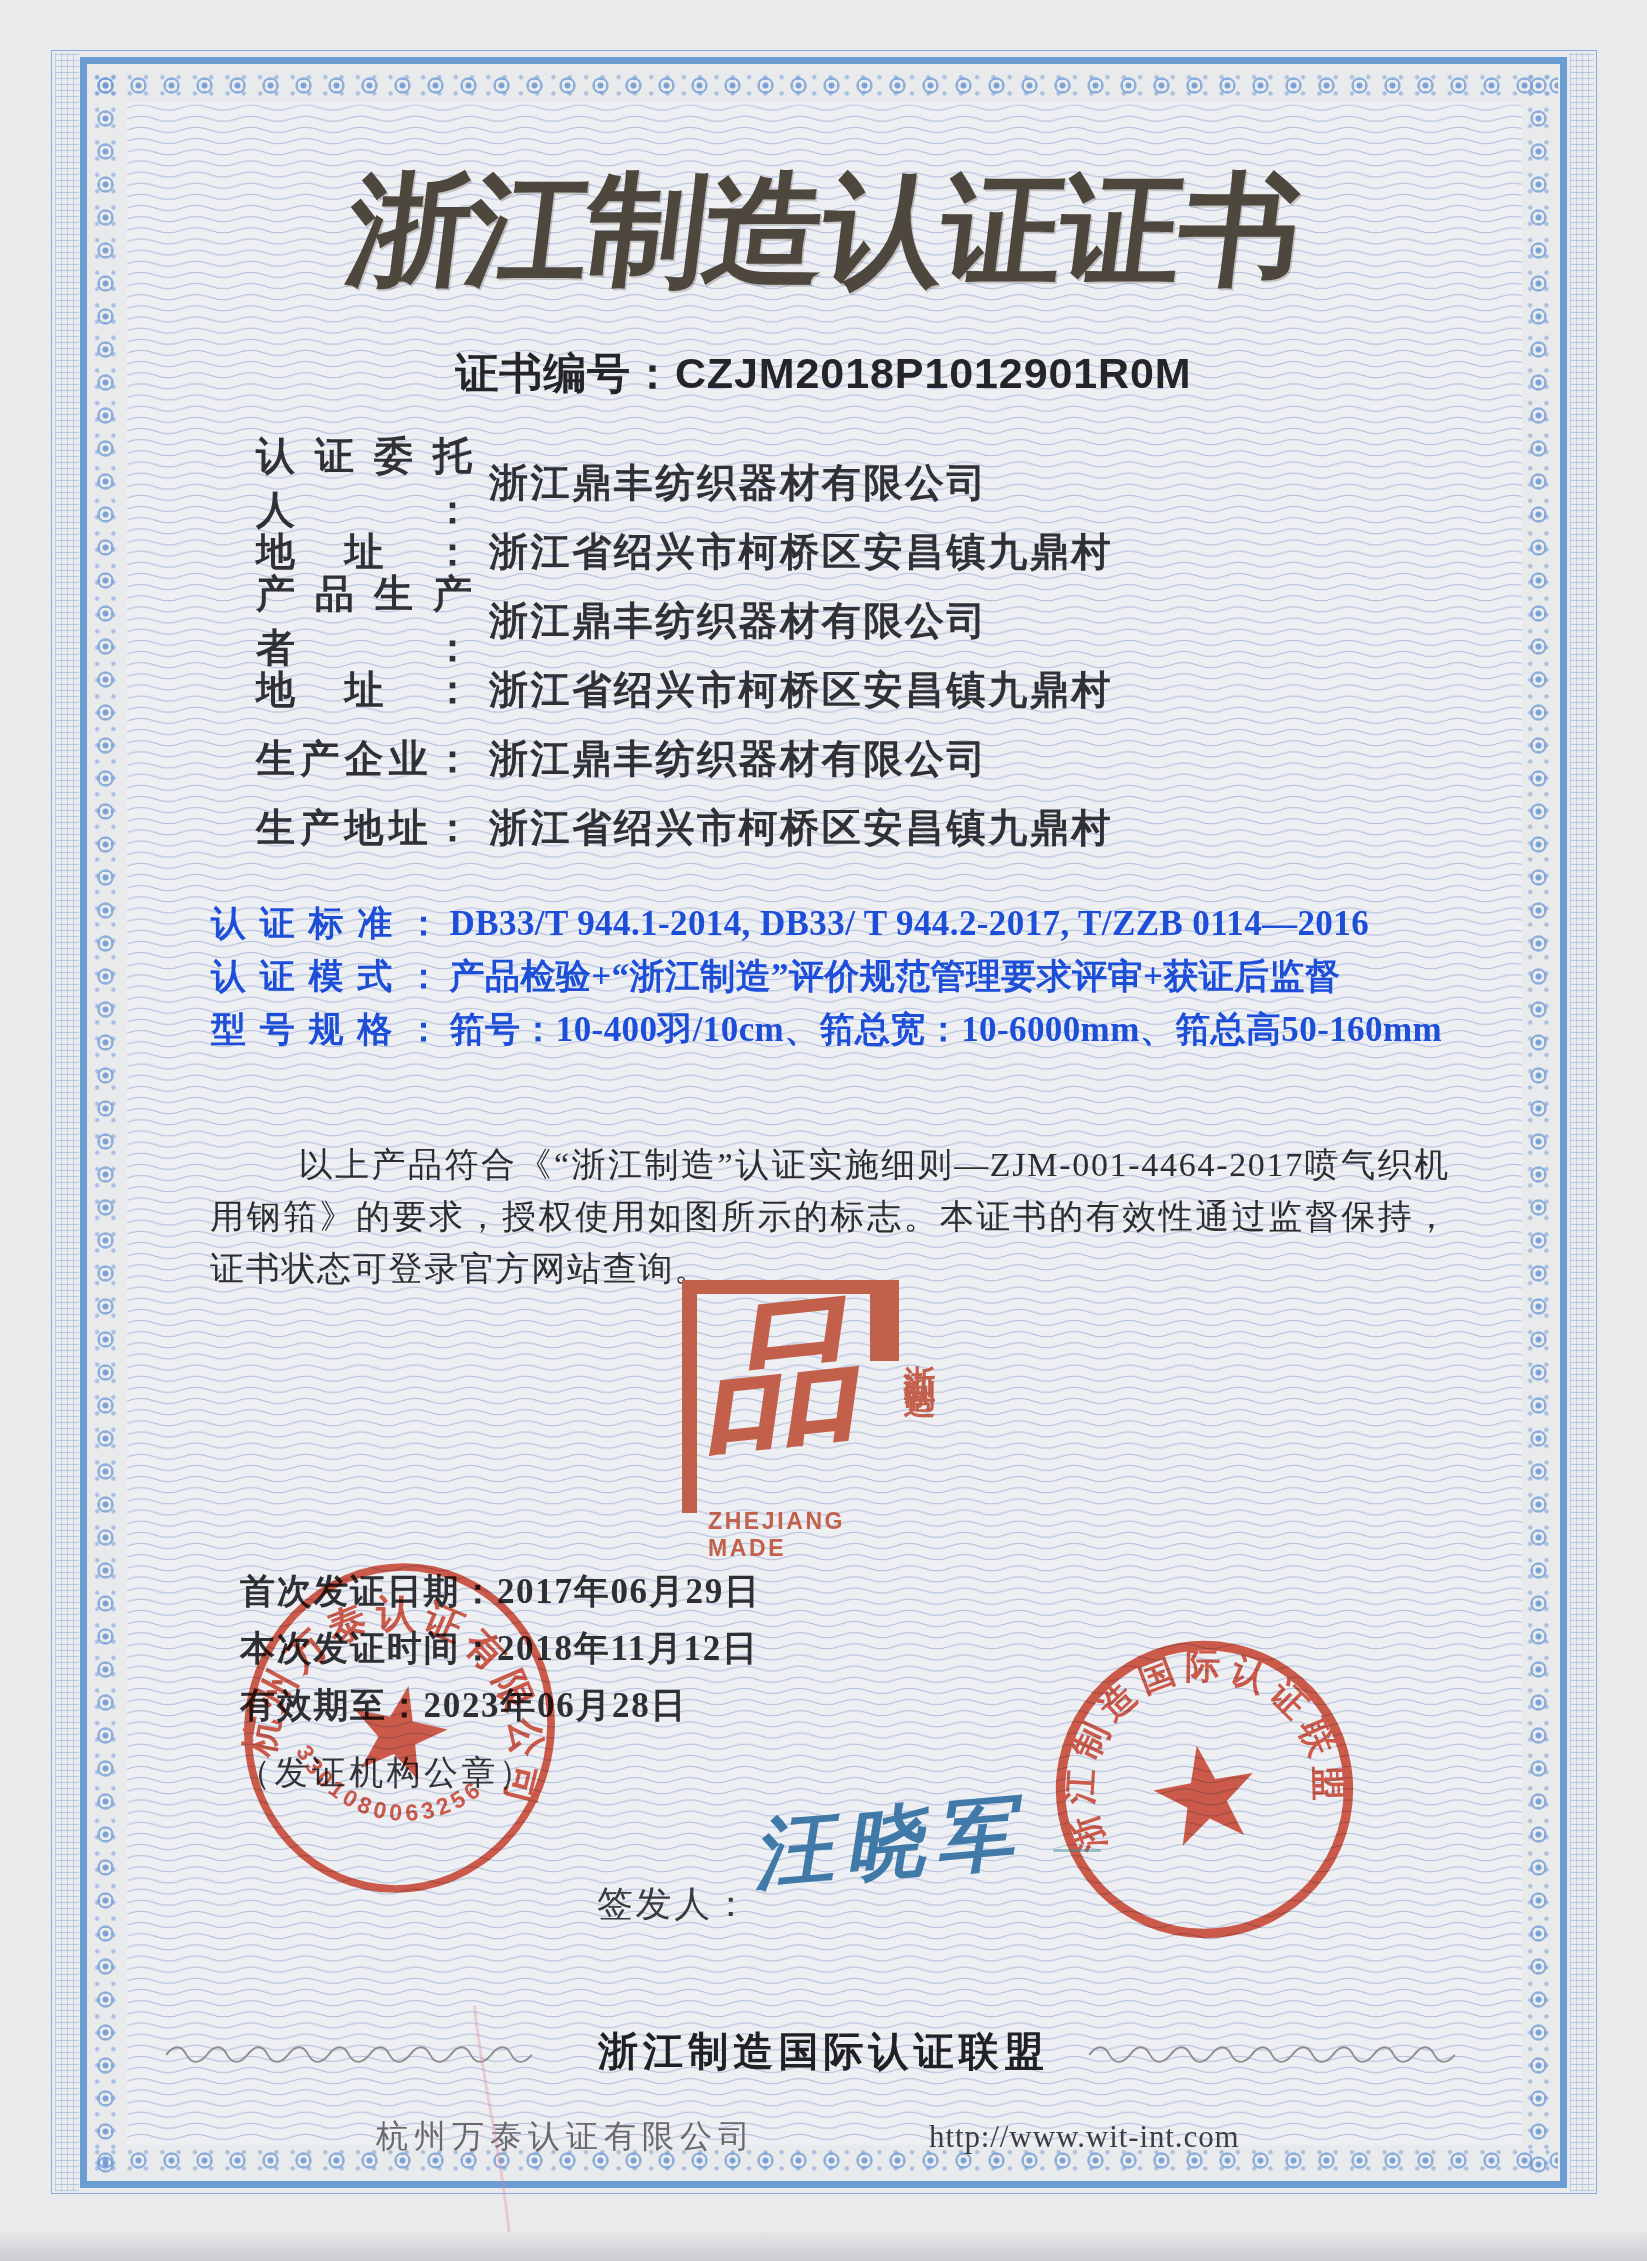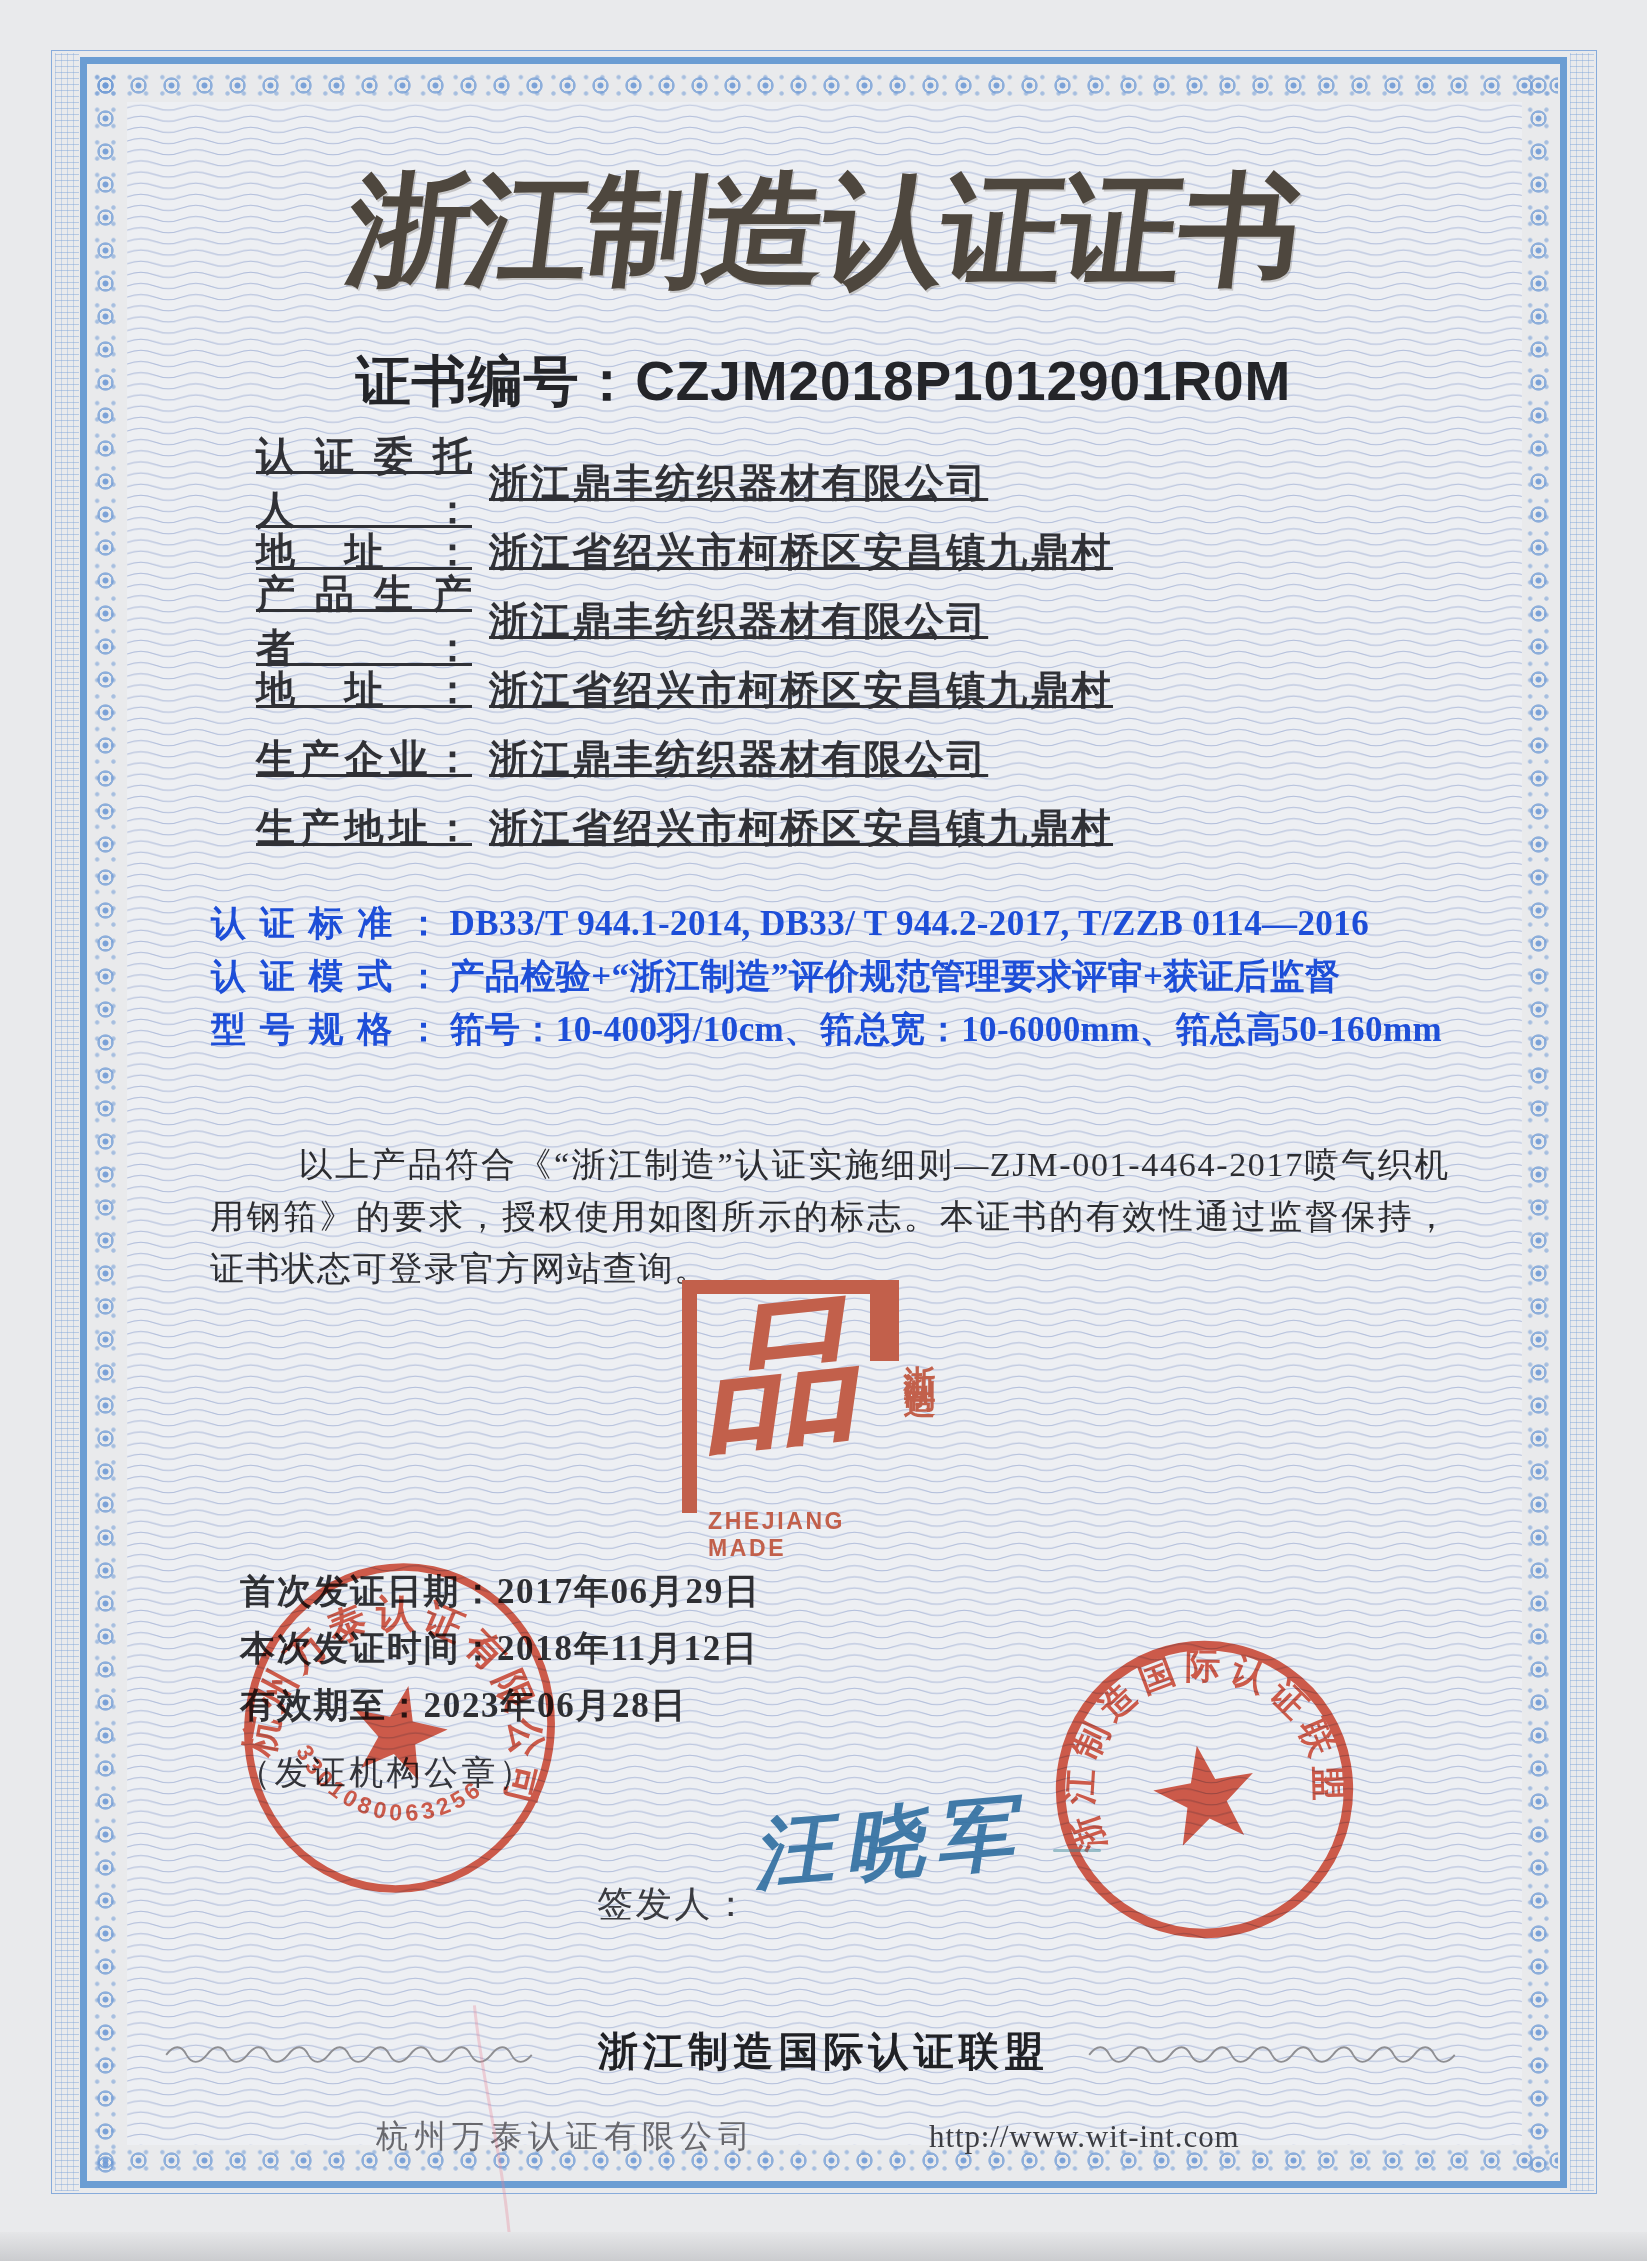--- a/index.html
+++ b/index.html
@@ -33,24 +33,24 @@
   .content-bg{position:absolute;left:127px;top:102px;width:1395px;height:2043px;background:#edeff3;}
   .waves-svg{position:absolute;left:127px;top:102px;}
   
   .title{position:absolute;left:0;right:0;top:168px;text-align:center;
     font-family:"DejaVu Serif","Liberation Serif",serif;
     font-size:122px;font-weight:bold;color:#4e473e;
     transform:skewX(-7deg);letter-spacing:-3.4px;line-height:1;
     text-shadow:1.7px 1.7px 0 rgba(78,71,62,.25);}
   .certno{position:absolute;left:0;right:0;top:345px;text-align:center;
     font-family:"Liberation Sans","DejaVu Sans",sans-serif;
-    font-size:55px;font-weight:bold;color:#242529;letter-spacing:0.9px;}
+    font-size:43px;font-weight:bold;color:#242529;letter-spacing:0.9px;}
   .info-block{position:absolute;left:256px;top:448px;}
   .iline{height:69px;display:flex;align-items:center;
-    font-size:39px;font-weight:bold;color:#303136;text-decoration:underline;}
+    font-size:39px;font-weight:bold;color:#303136;}
   .ilabel{display:inline-block;width:216px;text-align:justify;text-align-last:justify;}
   .ivalue{margin-left:17px;letter-spacing:2.6px;}
   .spec-block{position:absolute;left:211px;top:897px;}
   .sline{height:53px;display:flex;align-items:center;
     font-size:35px;font-weight:bold;color:#1d4ed8;}
   .slabel{display:inline-block;width:230px;text-align:justify;text-align-last:justify;}
   .svalue{margin-left:8.6px;letter-spacing:0.4px;}
   .statement{position:absolute;left:210px;top:1139px;width:1240px;
     font-size:34px;line-height:52px;text-align:justify;text-indent:2.6em;
     color:#2c2d31;letter-spacing:1.7px;}

